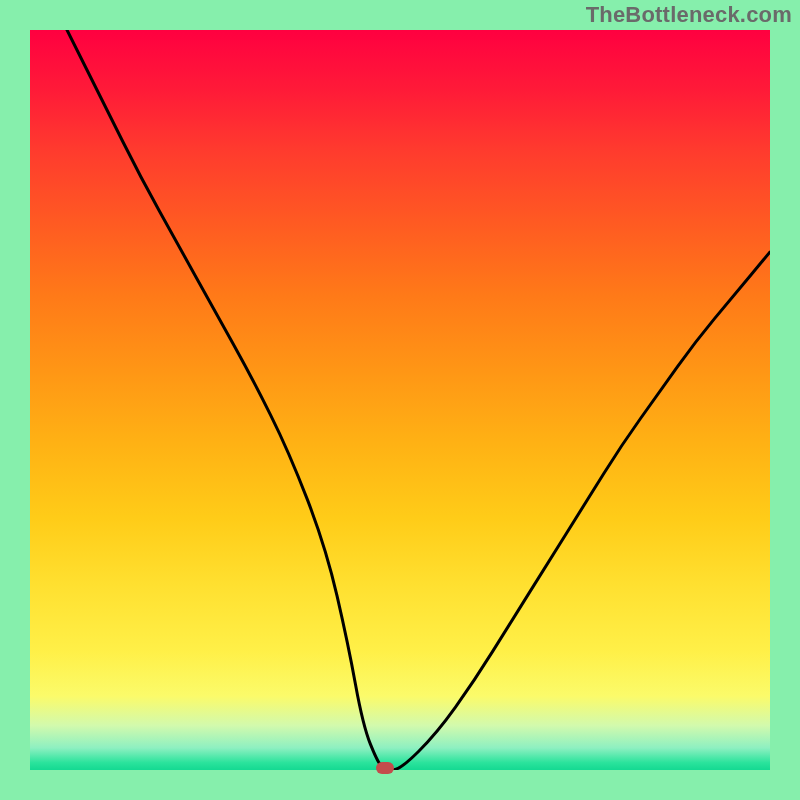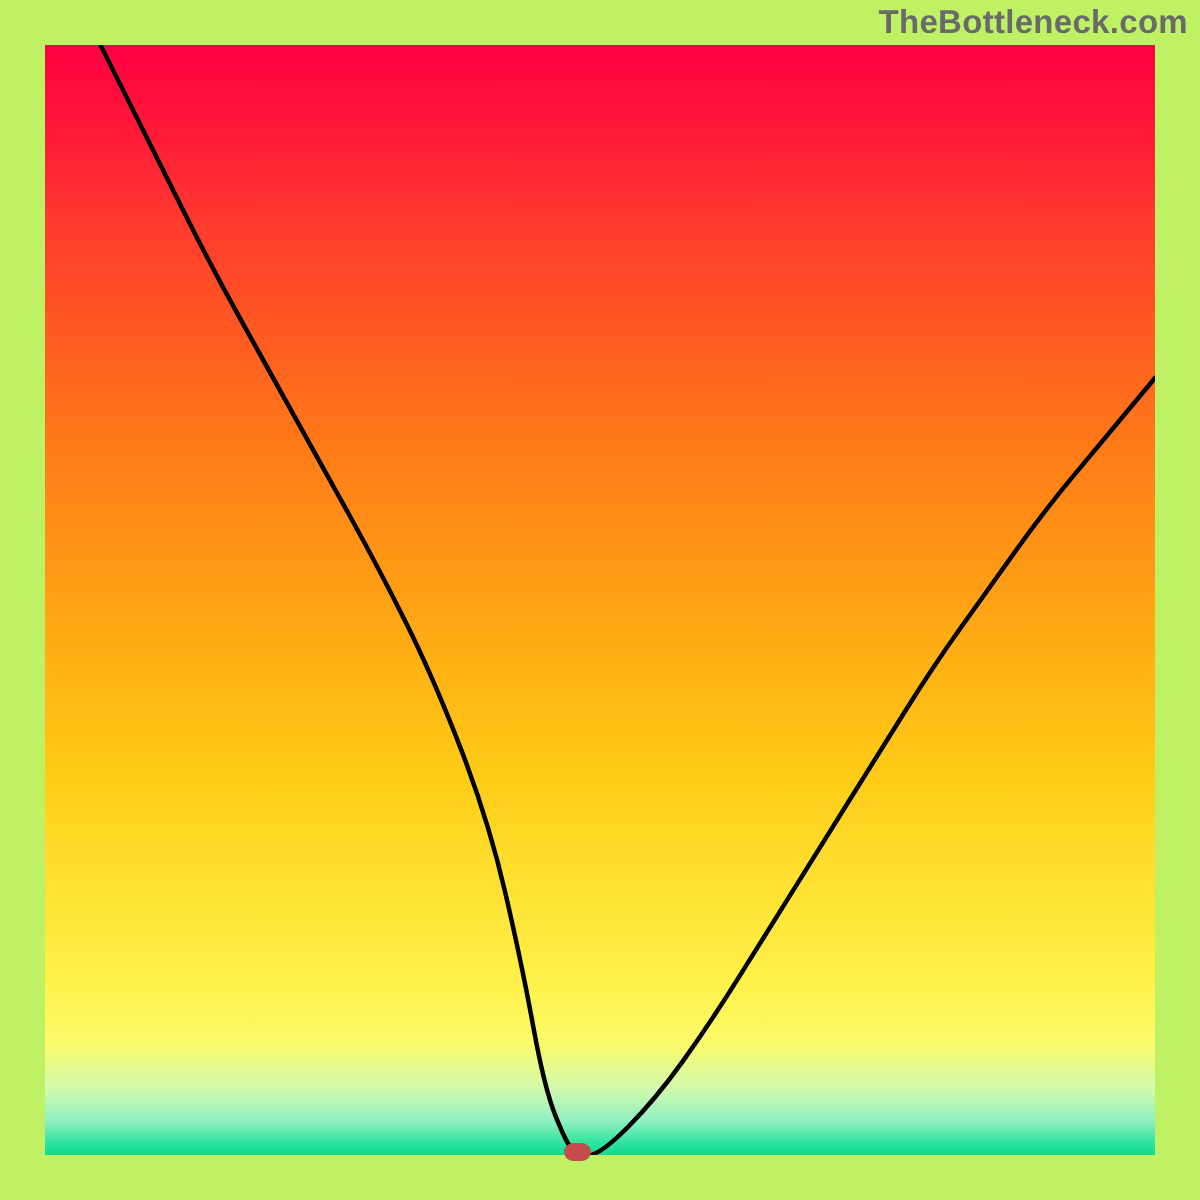--- a/index.html
+++ b/index.html
@@ -1,17 +1,17 @@
 <!DOCTYPE html>
 <html><head>
 <meta charset="utf-8">
 <style>
   * { margin: 0; padding: 0; box-sizing: border-box; }
   html, body { width: 800px; height: 800px; overflow: hidden; background: #000; }
-  .wrap { position: relative; width: 800px; height: 800px; background: #bef264; }
+  .wrap { position: relative; width: 800px; height: 800px; background: #86efac; }
   .plot {
     position: absolute;
     left: 30px; top: 30px;
     width: 740px; height: 740px;
     background: linear-gradient(to bottom,
       #ff0040 0%,
       #ff1a38 8%,
       #ff3a2e 16%,
       #ff5a22 26%,
       #ff7a18 36%,

